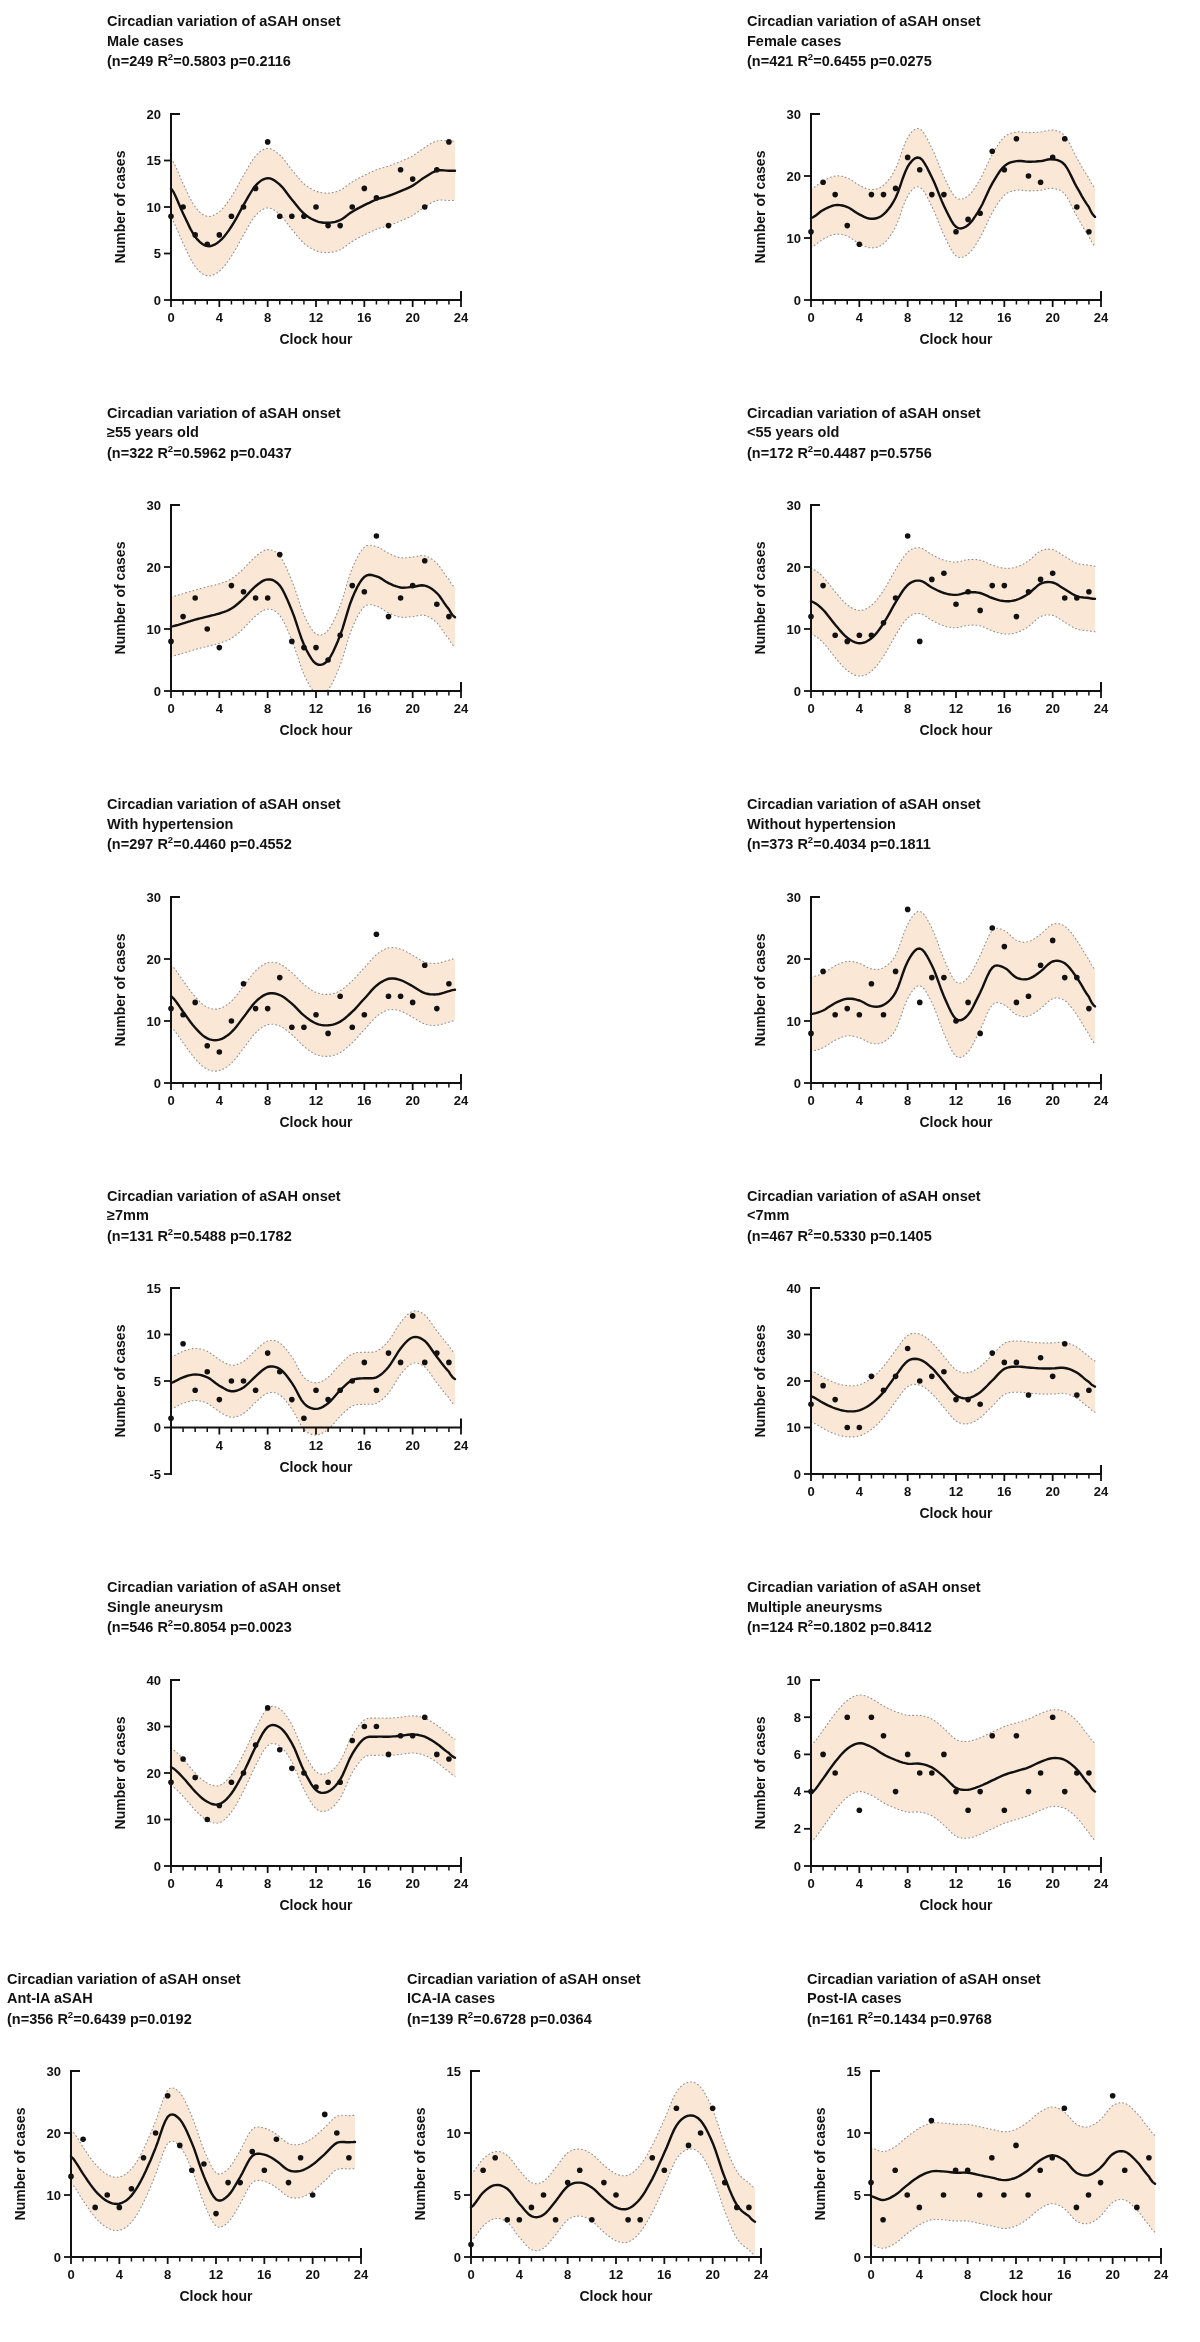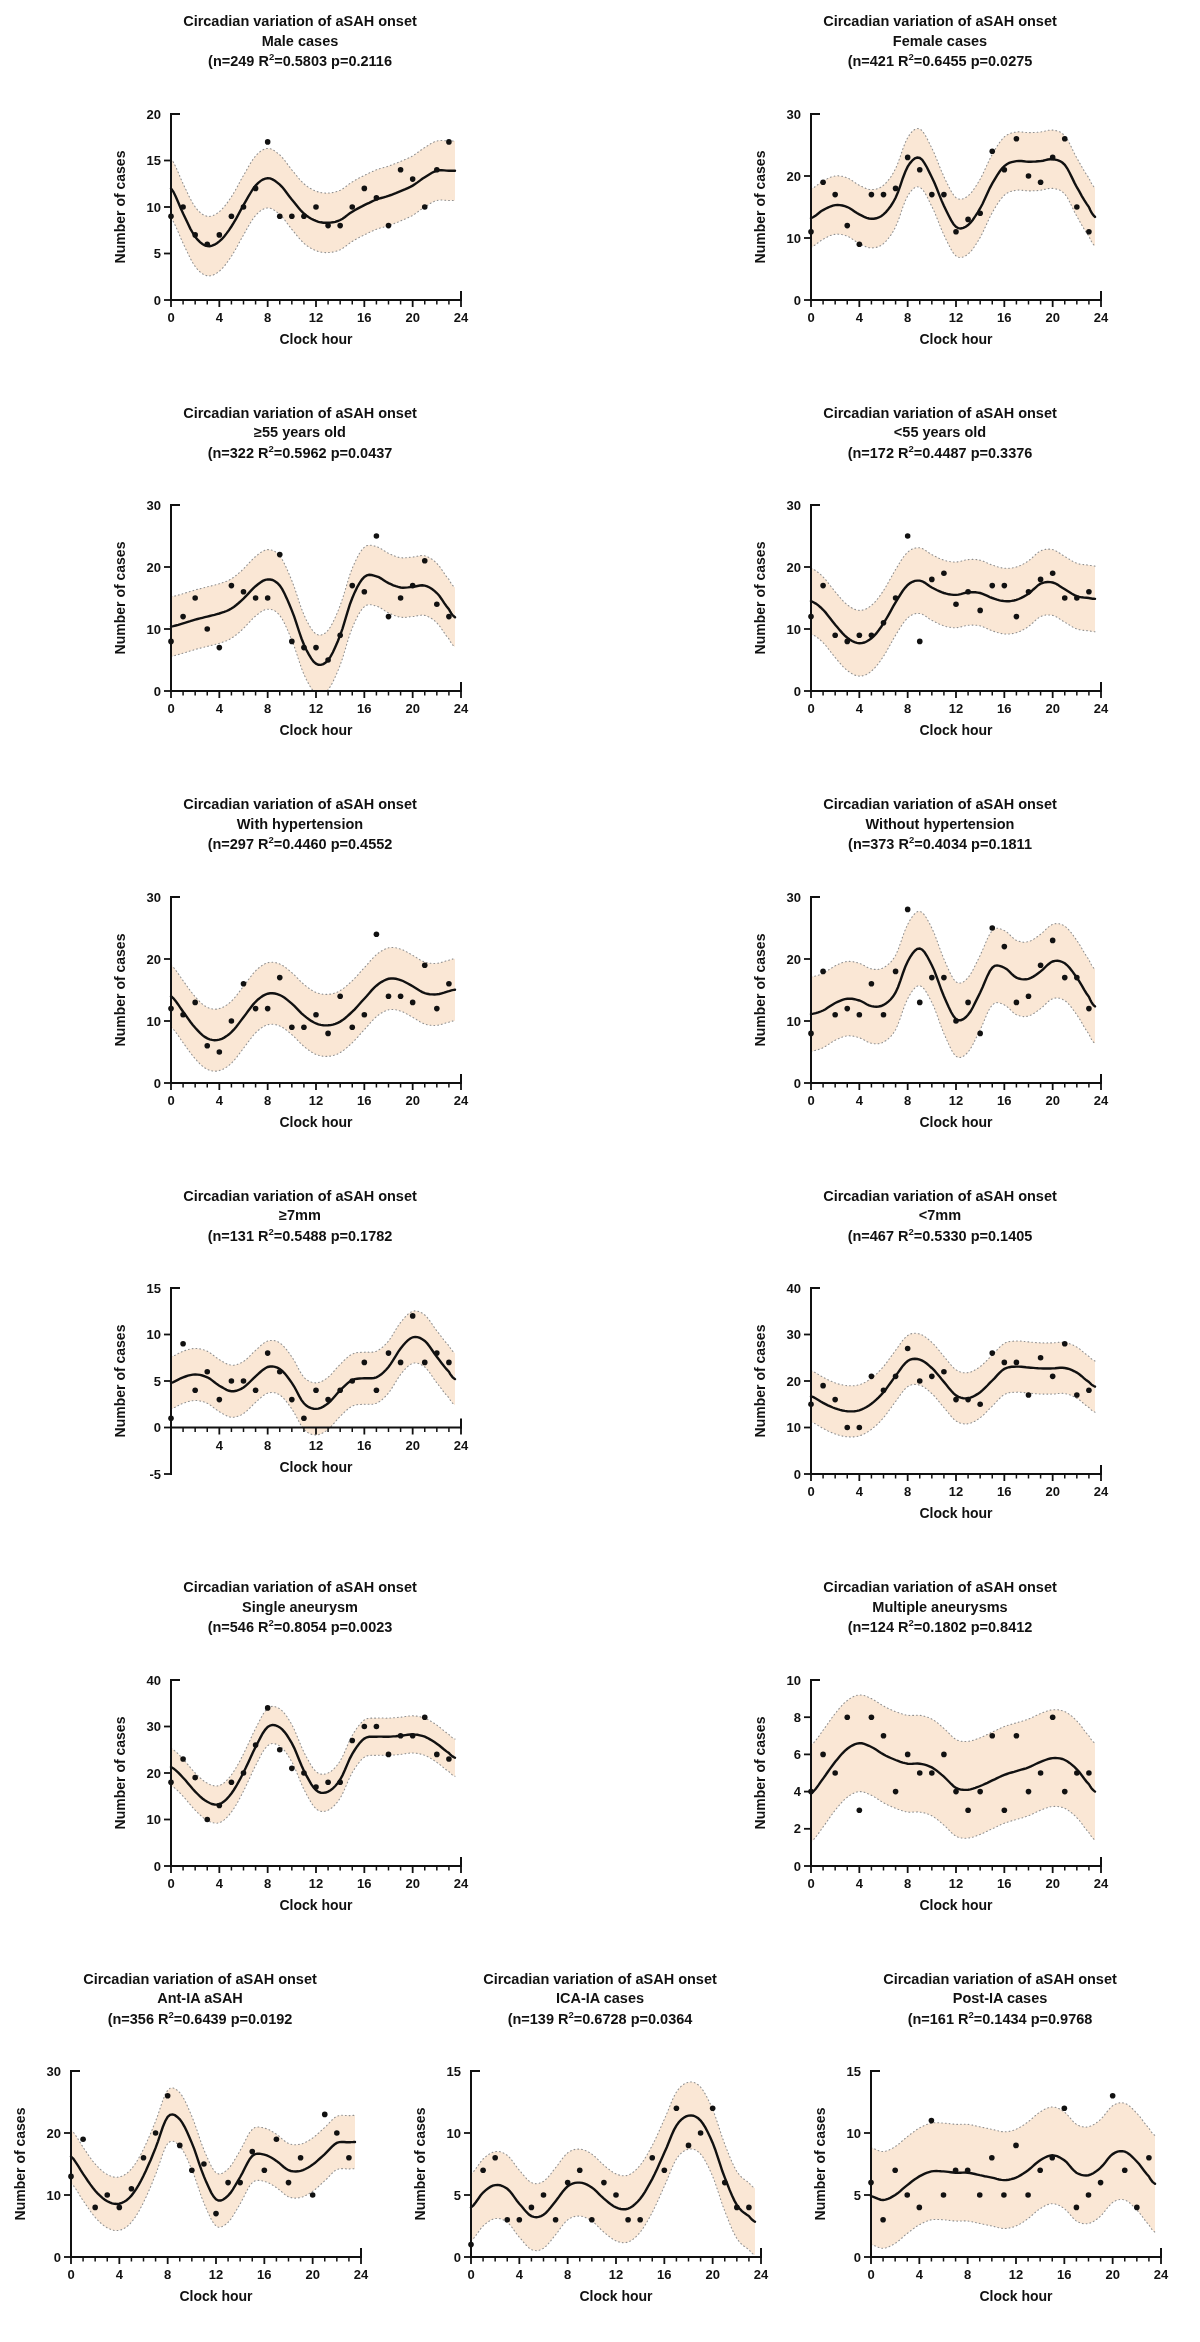--- a/index.html
+++ b/index.html
@@ -2,21 +2,21 @@
 <html><head>
 <meta charset="utf-8">
 <style>
   html,body{margin:0;padding:0;background:#ffffff;}
   body{width:1200px;font-family:"Liberation Sans",sans-serif;color:#111;}
   .page{width:1200px;padding-top:12px;}
   .row{display:grid;justify-items:center;}
   .row-2col{grid-template-columns:1fr 1fr;}
   .row-3col{grid-template-columns:1fr 1fr 1fr;}
   .row-2col .panel:nth-child(2){margin-left:80px;}
-  .panel{margin:0 0 54px 0;text-align:center;}
+  .panel{margin:0 0 54px 0;text-align:left;}
   .titles{font-weight:bold;font-size:14.5px;line-height:1.35;margin-bottom:20px;white-space:nowrap;}
   .titles sup{font-size:9.5px;}
   svg{display:block;overflow:visible;}
   svg text{font-weight:bold;fill:#111;font-family:"Liberation Sans",sans-serif;}
   .tick-label{font-size:13px;}
   .axis-label{font-size:14px;}
 </style>
 </head>
 <body>
 
@@ -285,21 +285,21 @@
             <circle cx="305.6666666666667" cy="102.60000000000001" r="2.8" fill="#111111"></circle>
             <circle cx="317.75" cy="77.8" r="2.8" fill="#111111"></circle>
             <circle cx="329.8333333333333" cy="121.2" r="2.8" fill="#111111"></circle>
             <circle cx="341.9166666666667" cy="133.6" r="2.8" fill="#111111"></circle>
           </svg>
   </figure>
         <figure class="panel">
     <figcaption class="titles">
       <div>Circadian variation of aSAH onset</div>
       <div>&lt;55 years old</div>
-      <div><span>(n=</span><span>172</span><span> R</span><sup>2</sup><span>=</span><span>0.4487</span><span> p=</span><span>0.3376</span><span></span></div>
+      <div><span>(n=</span><span>172</span><span> R</span><sup>2</sup><span>=</span><span>0.4487</span><span> p=</span><span>0.5756</span><span></span></div>
     </figcaption>
     <svg class="plot" xmlns="http://www.w3.org/2000/svg" viewBox="0 0 386 258" width="386" height="258">
             <defs>
               <clipPath id="clip-panel-3">
                 <rect x="64" y="14" width="296" height="194"></rect>
               </clipPath>
             </defs>
             <path d="M64.0 85.2 L66.4 86.3 L68.8 87.8 L71.3 89.6 L73.7 91.6 L76.1 93.9 L78.5 96.5 L80.9 99.5 L83.3 102.7 L85.8 105.8 L88.2 108.8 L90.6 111.6 L93.0 114.5 L95.4 117.2 L97.8 119.7 L100.3 121.8 L102.7 123.6 L105.1 125.1 L107.5 126.3 L109.9 127.1 L112.3 127.4 L114.8 127.2 L117.2 126.7 L119.6 125.6 L122.0 124.2 L124.4 122.4 L126.8 120.2 L129.3 117.5 L131.7 114.4 L134.1 111.1 L136.5 107.6 L138.9 103.7 L141.3 99.4 L143.8 94.9 L146.2 90.6 L148.6 86.5 L151.0 82.6 L153.4 78.6 L155.8 74.9 L158.3 71.7 L160.7 69.1 L163.1 67.2 L165.5 65.9 L167.9 65.1 L170.3 64.7 L172.8 64.8 L175.2 65.4 L177.6 66.8 L180.0 68.4 L182.4 70.1 L184.8 71.6 L187.3 72.9 L189.7 74.1 L192.1 75.3 L194.5 76.3 L196.9 77.2 L199.3 77.9 L201.8 78.4 L204.2 78.8 L206.6 79.0 L209.0 79.0 L211.4 78.8 L213.8 78.2 L216.3 77.5 L218.7 76.9 L221.1 76.6 L223.5 76.4 L225.9 76.4 L228.3 76.5 L230.8 76.7 L233.2 77.2 L235.6 77.9 L238.0 78.9 L240.4 80.1 L242.8 81.2 L245.3 82.1 L247.7 82.9 L250.1 83.7 L252.5 84.4 L254.9 84.9 L257.3 85.2 L259.8 85.3 L262.2 85.3 L264.6 85.1 L267.0 84.6 L269.4 84.0 L271.8 83.1 L274.3 82.1 L276.7 80.8 L279.1 79.4 L281.5 77.8 L283.9 75.9 L286.3 73.7 L288.8 71.4 L291.2 69.4 L293.6 67.9 L296.0 66.9 L298.4 66.4 L300.8 66.1 L303.3 66.2 L305.7 66.6 L308.1 67.5 L310.5 68.8 L312.9 70.3 L315.3 72.0 L317.8 73.5 L320.2 74.9 L322.6 76.4 L325.0 77.9 L327.4 79.2 L329.8 80.3 L332.3 81.0 L334.7 81.4 L337.1 81.7 L339.5 81.9 L341.9 82.1 L343.1 82.4 L344.3 82.6 L345.5 82.8 L346.8 83.0 L348.0 83.1 L348.0 148.8 L346.8 148.7 L345.5 148.5 L344.3 148.3 L343.1 148.1 L341.9 147.9 L339.5 147.6 L337.1 147.4 L334.7 147.1 L332.3 146.7 L329.8 146.0 L327.4 145.0 L325.0 143.6 L322.6 142.1 L320.2 140.6 L317.8 139.2 L315.3 137.7 L312.9 136.1 L310.5 134.5 L308.1 133.2 L305.7 132.4 L303.3 132.0 L300.8 131.9 L298.4 132.1 L296.0 132.7 L293.6 133.6 L291.2 135.1 L288.8 137.1 L286.3 139.4 L283.9 141.6 L281.5 143.5 L279.1 145.1 L276.7 146.5 L274.3 147.8 L271.8 148.9 L269.4 149.7 L267.0 150.4 L264.6 150.8 L262.2 151.0 L259.8 151.1 L257.3 151.0 L254.9 150.6 L252.5 150.1 L250.1 149.4 L247.7 148.7 L245.3 147.9 L242.8 146.9 L240.4 145.8 L238.0 144.7 L235.6 143.6 L233.2 142.9 L230.8 142.4 L228.3 142.2 L225.9 142.1 L223.5 142.1 L221.1 142.3 L218.7 142.6 L216.3 143.3 L213.8 143.9 L211.4 144.5 L209.0 144.8 L206.6 144.7 L204.2 144.5 L201.8 144.1 L199.3 143.6 L196.9 142.9 L194.5 142.0 L192.1 141.0 L189.7 139.8 L187.3 138.6 L184.8 137.3 L182.4 135.9 L180.0 134.1 L177.6 132.5 L175.2 131.2 L172.8 130.5 L170.3 130.4 L167.9 130.8 L165.5 131.6 L163.1 133.0 L160.7 134.8 L158.3 137.4 L155.8 140.7 L153.4 144.4 L151.0 148.3 L148.6 152.2 L146.2 156.3 L143.8 160.7 L141.3 165.1 L138.9 169.4 L136.5 173.3 L134.1 176.8 L131.7 180.2 L129.3 183.2 L126.8 185.9 L124.4 188.2 L122.0 190.0 L119.6 191.4 L117.2 192.4 L114.8 193.0 L112.3 193.1 L109.9 192.8 L107.5 192.0 L105.1 190.8 L102.7 189.3 L100.3 187.5 L97.8 185.4 L95.4 183.0 L93.0 180.2 L90.6 177.4 L88.2 174.5 L85.8 171.6 L83.3 168.4 L80.9 165.2 L78.5 162.2 L76.1 159.6 L73.7 157.4 L71.3 155.3 L68.8 153.5 L66.4 152.0 L64.0 151.0 Z" fill="#FAE7D5" stroke="none" clip-path="url(#clip-panel-3)"></path>
             <path d="M64.0 85.2 L66.4 86.3 L68.8 87.8 L71.3 89.6 L73.7 91.6 L76.1 93.9 L78.5 96.5 L80.9 99.5 L83.3 102.7 L85.8 105.8 L88.2 108.8 L90.6 111.6 L93.0 114.5 L95.4 117.2 L97.8 119.7 L100.3 121.8 L102.7 123.6 L105.1 125.1 L107.5 126.3 L109.9 127.1 L112.3 127.4 L114.8 127.2 L117.2 126.7 L119.6 125.6 L122.0 124.2 L124.4 122.4 L126.8 120.2 L129.3 117.5 L131.7 114.4 L134.1 111.1 L136.5 107.6 L138.9 103.7 L141.3 99.4 L143.8 94.9 L146.2 90.6 L148.6 86.5 L151.0 82.6 L153.4 78.6 L155.8 74.9 L158.3 71.7 L160.7 69.1 L163.1 67.2 L165.5 65.9 L167.9 65.1 L170.3 64.7 L172.8 64.8 L175.2 65.4 L177.6 66.8 L180.0 68.4 L182.4 70.1 L184.8 71.6 L187.3 72.9 L189.7 74.1 L192.1 75.3 L194.5 76.3 L196.9 77.2 L199.3 77.9 L201.8 78.4 L204.2 78.8 L206.6 79.0 L209.0 79.0 L211.4 78.8 L213.8 78.2 L216.3 77.5 L218.7 76.9 L221.1 76.6 L223.5 76.4 L225.9 76.4 L228.3 76.5 L230.8 76.7 L233.2 77.2 L235.6 77.9 L238.0 78.9 L240.4 80.1 L242.8 81.2 L245.3 82.1 L247.7 82.9 L250.1 83.7 L252.5 84.4 L254.9 84.9 L257.3 85.2 L259.8 85.3 L262.2 85.3 L264.6 85.1 L267.0 84.6 L269.4 84.0 L271.8 83.1 L274.3 82.1 L276.7 80.8 L279.1 79.4 L281.5 77.8 L283.9 75.9 L286.3 73.7 L288.8 71.4 L291.2 69.4 L293.6 67.9 L296.0 66.9 L298.4 66.4 L300.8 66.1 L303.3 66.2 L305.7 66.6 L308.1 67.5 L310.5 68.8 L312.9 70.3 L315.3 72.0 L317.8 73.5 L320.2 74.9 L322.6 76.4 L325.0 77.9 L327.4 79.2 L329.8 80.3 L332.3 81.0 L334.7 81.4 L337.1 81.7 L339.5 81.9 L341.9 82.1 L343.1 82.4 L344.3 82.6 L345.5 82.8 L346.8 83.0 L348.0 83.1" fill="none" stroke="#909090" stroke-width="1.1" stroke-dasharray="0.8 3" stroke-linecap="round" clip-path="url(#clip-panel-3)"></path>
             <path d="M64.0 151.0 L66.4 152.0 L68.8 153.5 L71.3 155.3 L73.7 157.4 L76.1 159.6 L78.5 162.2 L80.9 165.2 L83.3 168.4 L85.8 171.6 L88.2 174.5 L90.6 177.4 L93.0 180.2 L95.4 183.0 L97.8 185.4 L100.3 187.5 L102.7 189.3 L105.1 190.8 L107.5 192.0 L109.9 192.8 L112.3 193.1 L114.8 193.0 L117.2 192.4 L119.6 191.4 L122.0 190.0 L124.4 188.2 L126.8 185.9 L129.3 183.2 L131.7 180.2 L134.1 176.8 L136.5 173.3 L138.9 169.4 L141.3 165.1 L143.8 160.7 L146.2 156.3 L148.6 152.2 L151.0 148.3 L153.4 144.4 L155.8 140.7 L158.3 137.4 L160.7 134.8 L163.1 133.0 L165.5 131.6 L167.9 130.8 L170.3 130.4 L172.8 130.5 L175.2 131.2 L177.6 132.5 L180.0 134.1 L182.4 135.9 L184.8 137.3 L187.3 138.6 L189.7 139.8 L192.1 141.0 L194.5 142.0 L196.9 142.9 L199.3 143.6 L201.8 144.1 L204.2 144.5 L206.6 144.7 L209.0 144.8 L211.4 144.5 L213.8 143.9 L216.3 143.3 L218.7 142.6 L221.1 142.3 L223.5 142.1 L225.9 142.1 L228.3 142.2 L230.8 142.4 L233.2 142.9 L235.6 143.6 L238.0 144.7 L240.4 145.8 L242.8 146.9 L245.3 147.9 L247.7 148.7 L250.1 149.4 L252.5 150.1 L254.9 150.6 L257.3 151.0 L259.8 151.1 L262.2 151.0 L264.6 150.8 L267.0 150.4 L269.4 149.7 L271.8 148.9 L274.3 147.8 L276.7 146.5 L279.1 145.1 L281.5 143.5 L283.9 141.6 L286.3 139.4 L288.8 137.1 L291.2 135.1 L293.6 133.6 L296.0 132.7 L298.4 132.1 L300.8 131.9 L303.3 132.0 L305.7 132.4 L308.1 133.2 L310.5 134.5 L312.9 136.1 L315.3 137.7 L317.8 139.2 L320.2 140.6 L322.6 142.1 L325.0 143.6 L327.4 145.0 L329.8 146.0 L332.3 146.7 L334.7 147.1 L337.1 147.4 L339.5 147.6 L341.9 147.9 L343.1 148.1 L344.3 148.3 L345.5 148.5 L346.8 148.7 L348.0 148.8" fill="none" stroke="#909090" stroke-width="1.1" stroke-dasharray="0.8 3" stroke-linecap="round" clip-path="url(#clip-panel-3)"></path>

